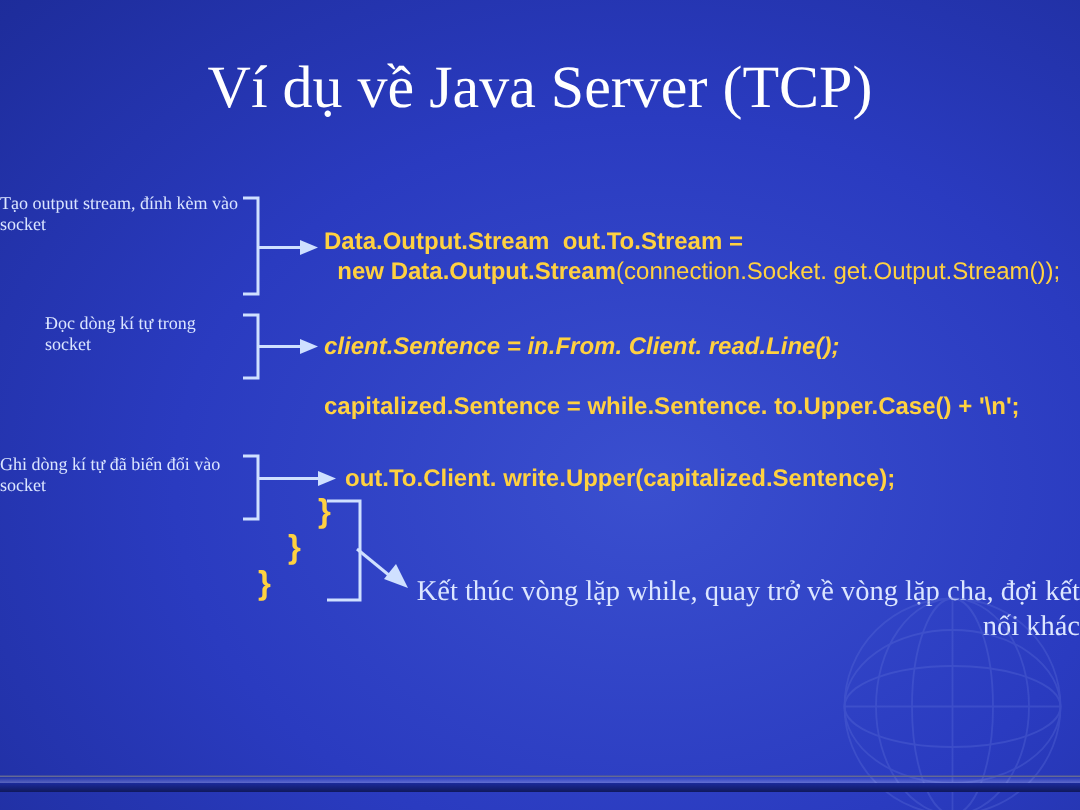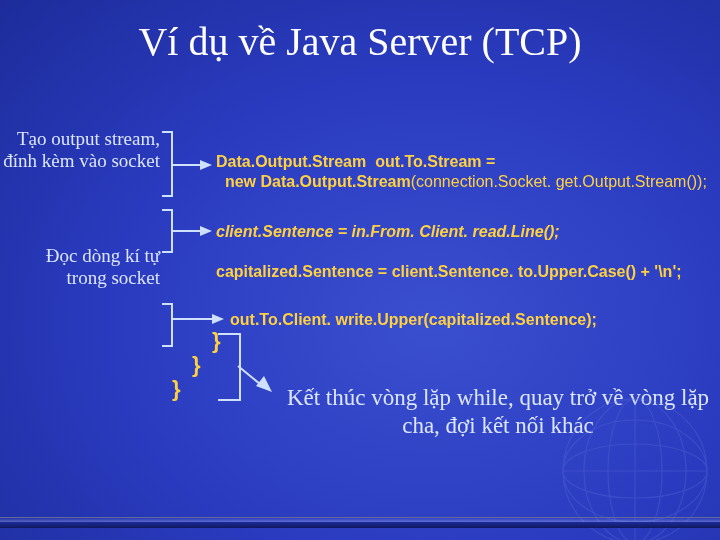--- a/index.html
+++ b/index.html
@@ -10,33 +10,32 @@
   }
   .slide {
     position: relative;
     width: 720px; height: 540px;
     background: radial-gradient(ellipse 900px 700px at 60% 60%,
       #3a4fcf 0%, #2a3bc0 35%, #1e2d9c 65%, #14207a 100%);
     color: #fff;
   }
   .title {
     position: absolute;
-    top: 18px; left: 0; right: 0;
+    top: 34px; left: 0; right: 0;
     text-align: center;
     font-size: 40px;
     font-weight: 400;
     color: #fff;
     font-family: "Times New Roman", serif;
   }
   .annot {
     position: absolute;
     color: #dce6ff;
-    font-size: 19px;
+    font-size: 12px;
     line-height: 1.18;
-    text-align: right;
     font-family: "Times New Roman", serif;
   }
   .code {
     position: absolute;
     color: #ffd140;
     font-size: 16px;
     line-height: 1.25;
     white-space: pre;
     font-family: Arial, Helvetica, sans-serif;
     font-weight: 700;
@@ -53,23 +52,23 @@
   .brace {
     position: absolute;
     color: #ffd140;
     font-size: 22px;
     font-family: Arial, sans-serif;
     font-weight: 700;
   }
   .comment {
     position: absolute;
     color: #dce6ff;
-    font-size: 23px;
+    font-size: 19px;
     line-height: 1.2;
-    text-align: center;
+    text-align: right;
     font-family: "Times New Roman", serif;
   }
   .bar {
     position: absolute;
     left: 0; right: 0;
     bottom: 12px;
     height: 10px;
     background: linear-gradient(to bottom,
       rgba(255,255,255,0.0) 0%,
       rgba(255,255,255,0.25) 40%,
@@ -107,34 +106,36 @@
   <svg class="arrow" style="left:172px; top:160px;" width="40" height="10">
     <line x1="0" y1="5" x2="28" y2="5"></line>
     <polygon points="28,0 40,5 28,10"></polygon>
   </svg>
 
   <div class="code" style="top:152px; left:216px;">Data.Output.Stream  out.To.Stream =</div>
   <div style="position:absolute; top:172px; left:216px;text-align:center;">
     <span class="code" style="position:static;">  new Data.Output.Stream</span><span class="codeLight" style="position:static;">(connection.Socket. get.Output.Stream());</span>
   </div>
 
-  <div class="annot" style="top:208px; left:30px; width:130px;margin-top:37px;">Đọc dòng kí tự
+  <div class="annot" style="top:208px; left:30px; width:130px;">Đọc dòng kí tự
 trong socket</div>
   <svg class="bracket" style="left:162px; top:208px;" width="14" height="46">
     <polyline points="0,2 10,2 10,44 0,44"></polyline>
   </svg>
   <svg class="arrow" style="left:172px; top:226px;" width="40" height="10">
     <line x1="0" y1="5" x2="28" y2="5"></line>
     <polygon points="28,0 40,5 28,10"></polygon>
   </svg>
 
   <div class="code" style="top:222px; left:216px;font-style:italic;">client.Sentence = in.From. Client. read.Line();</div>
 
-  <div class="code" style="top:262px; left:216px;">capitalized.Sentence = client.Sentence. to.Upper.Case() + '\n';</div>
+  <div class="code" style="top:262px; left:216px;">capitalized.Sentence = while.Sentence. to.Upper.Case() + '\n';</div>
 
+  <div class="annot" style="top:302px; left:0px; width:160px;">Ghi dòng kí tự đã
+biến đổi vào socket</div>
   <svg class="bracket" style="left:162px; top:302px;" width="14" height="46">
     <polyline points="0,2 10,2 10,44 0,44"></polyline>
   </svg>
   <svg class="arrow" style="left:172px; top:314px;" width="52" height="10">
     <line x1="0" y1="5" x2="40" y2="5"></line>
     <polygon points="40,0 52,5 40,10"></polygon>
   </svg>
 
   <div class="code" style="top:310px; left:230px;">out.To.Client. write.Upper(capitalized.Sentence);</div>
 

